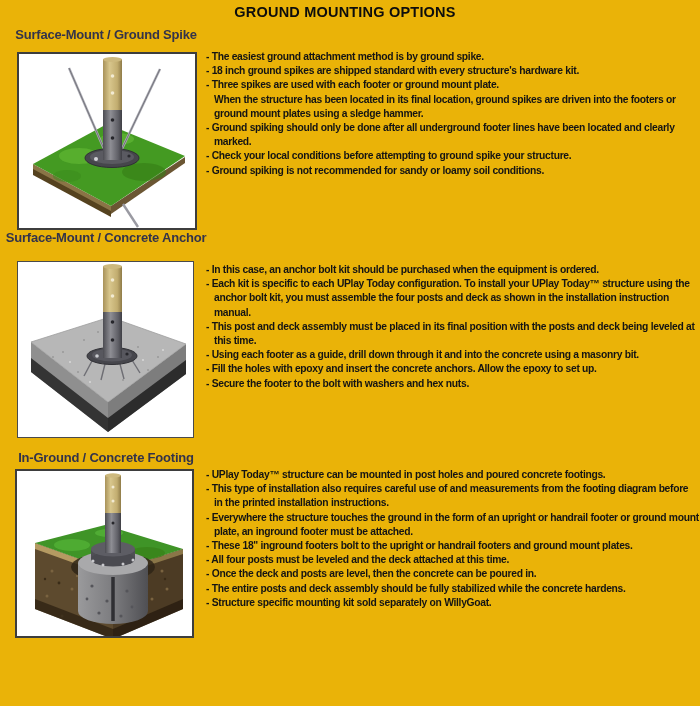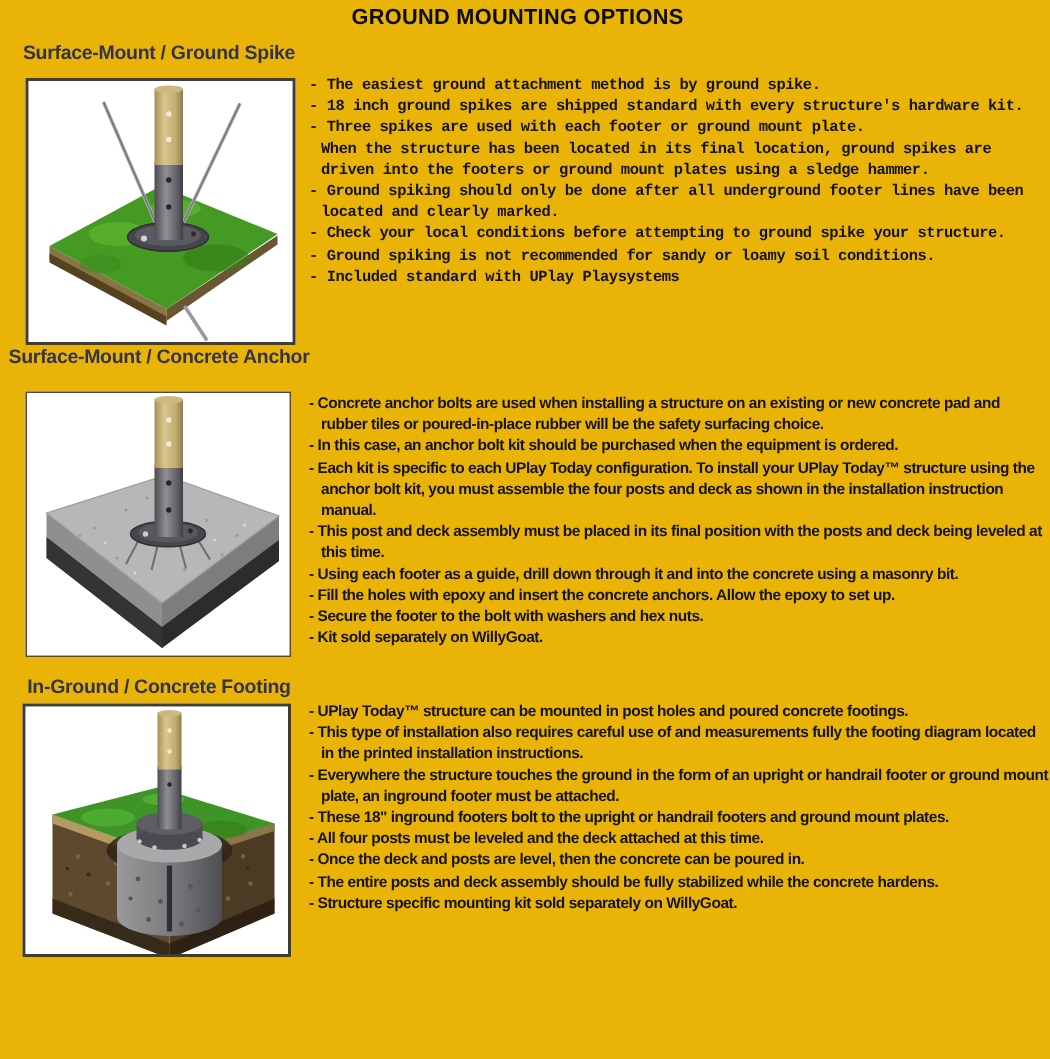--- a/index.html
+++ b/index.html
@@ -32,21 +32,21 @@
   .img-box.b1 { left: 17px; top: 52px;  width: 180px; height: 178px; border: 2px solid #3d3d3d; }
   .img-box.b2 { left: 17px; top: 261px; width: 177px; height: 177px; border: 1px solid #4a4a4a; }
   .img-box.b3 { left: 15px; top: 469px; width: 179px; height: 169px; border: 2px solid #3d3d3d; }
   .img-box svg { display: block; width: 100%; height: 100%; }
 
   .sec-text {
     position: absolute; left: 206px; width: 493px;
     font-size: 10.3px; font-weight: bold; line-height: 14.2px;
     letter-spacing: -0.3px; color: #141414;
   }
-  .sec-text.t1 { top: 50px; font-family: Liberation Mono, monospace; }
+  .sec-text.t1 { top: 50px; }
   .sec-text.t2 { top: 263px; }
   .sec-text.t3 { top: 468px; }
 
   .bullet { padding-left: 8px; text-indent: -8px; }
   .bullet.cont { text-indent: 0; }
 </style>
 </head>
 <body>
 
 <div id="page">
@@ -105,21 +105,20 @@
   </div>
 
   <div class="sec-text t1">
     <div class="bullet">- The easiest ground attachment method is by ground spike.</div>
     <div class="bullet">- 18 inch ground spikes are shipped standard with every structure's hardware kit.</div>
     <div class="bullet">- Three spikes are used with each footer or ground mount plate.</div>
     <div class="bullet cont">When the structure has been located in its final location, ground spikes are driven into the footers or ground mount plates using a sledge hammer.</div>
     <div class="bullet">- Ground spiking should only be done after all underground footer lines have been located and clearly marked.</div>
     <div class="bullet">- Check your local conditions before attempting to ground spike your structure.</div>
     <div class="bullet">- Ground spiking is not recommended for sandy or loamy soil conditions.</div>
-    <div class="bullet">- Included standard with UPlay Playsystems</div>
   </div>
 
   <div class="sec-heading h2">Surface-Mount / Concrete Anchor</div>
 
   <div class="img-box b2">
     <svg viewBox="0 0 175 175" aria-hidden="true">
       <defs>
         <linearGradient id="gt2" x1="0" y1="0" x2="1" y2="0">
           <stop offset="0" stop-color="#a8925a"></stop>
             <stop offset="0.35" stop-color="#d8c68c"></stop>
@@ -175,28 +174,26 @@
       <circle cx="94.5" cy="60" r="1.8" fill="#26262b"></circle>
       <circle cx="94.5" cy="78" r="1.8" fill="#26262b"></circle>
       <rect x="85" y="4" width="19" height="46" fill="url(#gt2)"></rect>
       <ellipse cx="94.5" cy="4.5" rx="9.5" ry="2.5" fill="#cdb97e"></ellipse>
       <circle cx="94.5" cy="18" r="1.8" fill="#f2ead2"></circle>
       <circle cx="94.5" cy="34" r="1.8" fill="#f2ead2"></circle>
     </svg>
   </div>
 
   <div class="sec-text t2">
-    <div class="bullet">- Concrete anchor bolts are used when installing a structure on an existing or new concrete pad and rubber tiles or poured-in-place rubber will be the safety surfacing choice.</div>
     <div class="bullet">- In this case, an anchor bolt kit should be purchased when the equipment is ordered.</div>
     <div class="bullet">- Each kit is specific to each UPlay Today configuration. To install your UPlay Today™ structure using the anchor bolt kit, you must assemble the four posts and deck as shown in the installation instruction manual.</div>
     <div class="bullet">- This post and deck assembly must be placed in its final position with the posts and deck being leveled at this time.</div>
     <div class="bullet">- Using each footer as a guide, drill down through it and into the concrete using a masonry bit.</div>
     <div class="bullet">- Fill the holes with epoxy and insert the concrete anchors. Allow the epoxy to set up.</div>
     <div class="bullet">- Secure the footer to the bolt with washers and hex nuts.</div>
-    <div class="bullet">- Kit sold separately on WillyGoat.</div>
   </div>
 
   <div class="sec-heading h3">In-Ground / Concrete Footing</div>
 
   <div class="img-box b3">
     <svg viewBox="0 0 175 165" aria-hidden="true">
       <defs>
         <linearGradient id="gt3" x1="0" y1="0" x2="1" y2="0">
           <stop offset="0" stop-color="#a8925a"></stop>
             <stop offset="0.35" stop-color="#d8c68c"></stop>
@@ -280,21 +277,21 @@
       <circle cx="96" cy="52" r="1.5" fill="#26262b"></circle>
       <rect x="88" y="4" width="16" height="38" fill="url(#gt3)"></rect>
       <ellipse cx="96" cy="4.5" rx="8" ry="2.2" fill="#cdb97e"></ellipse>
       <circle cx="96" cy="16" r="1.5" fill="#f2ead2"></circle>
       <circle cx="96" cy="30" r="1.5" fill="#f2ead2"></circle>
     </svg>
   </div>
 
   <div class="sec-text t3">
     <div class="bullet">- UPlay Today™ structure can be mounted in post holes and poured concrete footings.</div>
-    <div class="bullet">- This type of installation also requires careful use of and measurements fully the footing diagram located in the printed installation instructions.</div>
+    <div class="bullet">- This type of installation also requires careful use of and measurements from the footing diagram before in the printed installation instructions.</div>
     <div class="bullet">- Everywhere the structure touches the ground in the form of an upright or handrail footer or ground mount plate, an inground footer must be attached.</div>
     <div class="bullet">- These 18" inground footers bolt to the upright or handrail footers and ground mount plates.</div>
     <div class="bullet">- All four posts must be leveled and the deck attached at this time.</div>
     <div class="bullet">- Once the deck and posts are level, then the concrete can be poured in.</div>
     <div class="bullet">- The entire posts and deck assembly should be fully stabilized while the concrete hardens.</div>
     <div class="bullet">-  Structure specific mounting kit sold separately on WillyGoat.</div>
   </div>
 
 </div>
 

